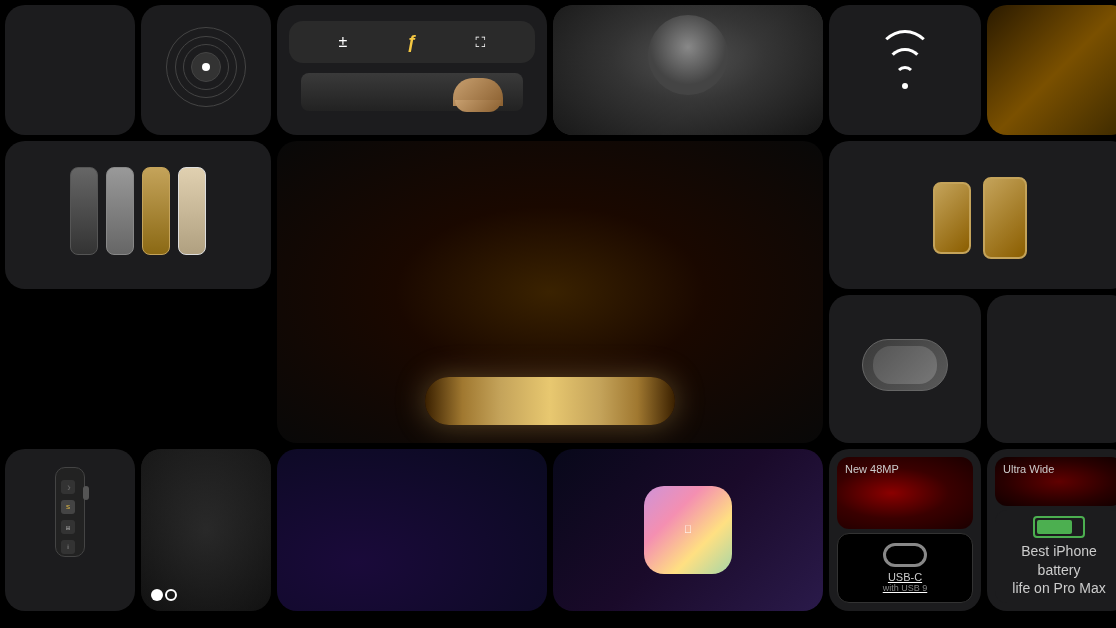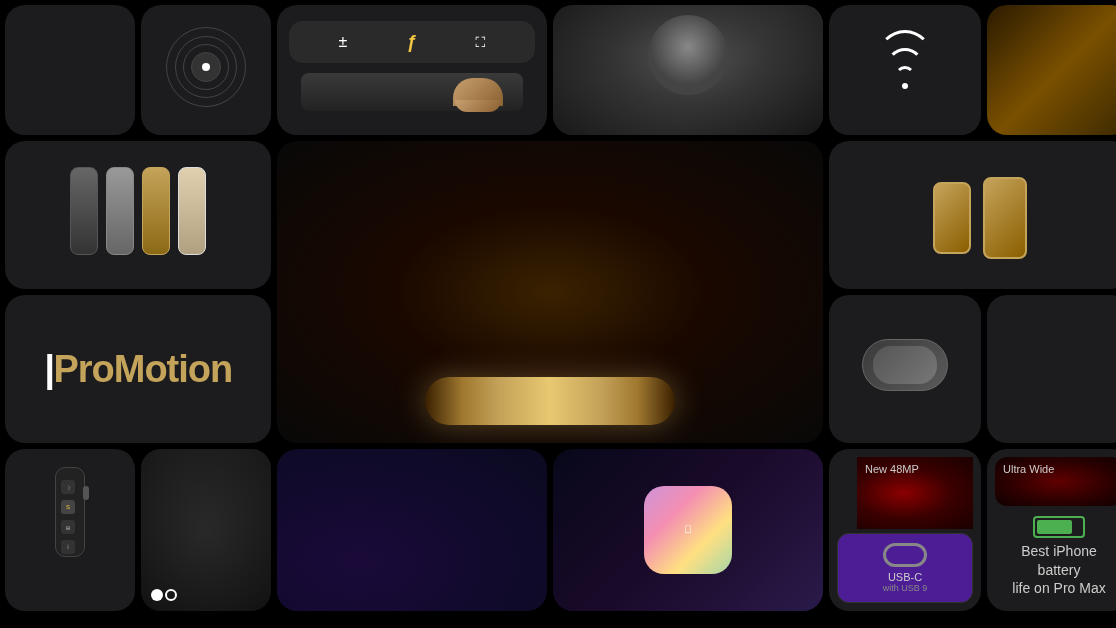--- a/index.html
+++ b/index.html
@@ -151,25 +151,20 @@
     <div style="display:flex; flex-direction:column; align-items:center; gap:6px;">
       <div style="font-size:22px; font-weight:600; color:#fff;"></div>
       <div style="width:38px; height:72px; border-radius:8px; background:linear-gradient(135deg, #c4a35a, #8B5E00); border:2px solid #c4a35a;"></div>
     </div>
     <div style="display:flex; flex-direction:column; align-items:center; gap:6px;">
       <div style="font-size:22px; font-weight:600; color:#fff;"></div>
       <div style="width:44px; height:82px; border-radius:8px; background:linear-gradient(135deg, #c4a35a, #8B5E00); border:2px solid #c4a35a;"></div>
     </div>
   </div>
 
-  <div class="cell" style="grid-column:1/span 2; grid-row:3; padding:16px;">
-    <div style="font-size:38px; font-weight:800; letter-spacing:-1px;">
-      <span style="color:#fff; font-style:italic;">|</span><span style="color:#c4a35a;">ProMotion</span>
-    </div>
-  </div>
 
   <div class="cell" style="grid-column:5; grid-row:3; padding:10px;">
 
     <div style="width:86px; height:52px; background:linear-gradient(135deg, #3a3a3a, #5a5a5a); border-radius:28px; margin-bottom:8px; position:relative; border:1px solid #666;">
       <div style="position:absolute; inset:6px 10px; background:linear-gradient(135deg, #555, #777); border-radius:18px;"></div>
     </div>
     <div style="font-size:11px; text-align:center; color:#ccc; line-height:1.4; white-space:pre-line;"></div>
   </div>
 
   <div class="cell" style="grid-column:6; grid-row:3;">
@@ -217,24 +212,24 @@
       <div style="display:flex; align-items:baseline; gap:1px;">
         <span style="font-size:13px; color:#fff; font-weight:600;"></span>
         <span style="font-size:26px; color:#fff; font-weight:800; line-height:1;"></span>
       </div>
       <span style="font-size:9px; color:#fff; font-weight:600; letter-spacing:3px;"></span>
     </div>
   </div>
 
   <div class="cell" style="grid-column:5; grid-row:4; padding:8px; align-items:flex-start; justify-content:flex-start;">
       <div style="width:100%; display:flex; flex-direction:column; height:100%; gap:4px;">
-        <div style="border-radius:0; overflow:hidden; flex:1; background:radial-gradient(ellipse at 40% 50%, #8B0000 0%, #3a0000 50%, #1a0000 100%); position:relative; padding:6px 8px;margin-left:20px;">
+        <div style="border-radius:12px; overflow:hidden; flex:1; background:radial-gradient(ellipse at 40% 50%, #8B0000 0%, #3a0000 50%, #1a0000 100%); position:relative; padding:6px 8px;">
           <div style="font-size:11px; color:#ccc;">New 48MP</div>
         </div>
-        <div style="border-radius:12px; flex:1; background:#4c1d95; display:flex; flex-direction:column; align-items:center; justify-content:center; border:1px solid #333; padding:4px;">
+        <div style="border-radius:12px; flex:1; background:#000000; display:flex; flex-direction:column; align-items:center; justify-content:center; border:1px solid #333; padding:4px;text-decoration:underline;">
           <div style="width:44px; height:24px; border:3px solid #888; border-radius:12px; margin-bottom:4px;"></div>
           <div style="font-size:11px; color:#ccc; font-weight:500;">USB-C</div>
           <div style="font-size:9px; color:#888;">with USB 9</div>
         </div>
       </div>
     </div>
 
   <div class="cell" style="grid-column:6; grid-row:4; padding:8px; align-items:flex-start; justify-content:flex-start;">
       <div style="width:100%; display:flex; flex-direction:column; height:100%; gap:4px;">
         <div style="border-radius:12px; overflow:hidden; flex:1; background:radial-gradient(ellipse at 50% 50%, #600000 0%, #2a0000 60%, #100000 100%); position:relative; padding:6px 8px;">

